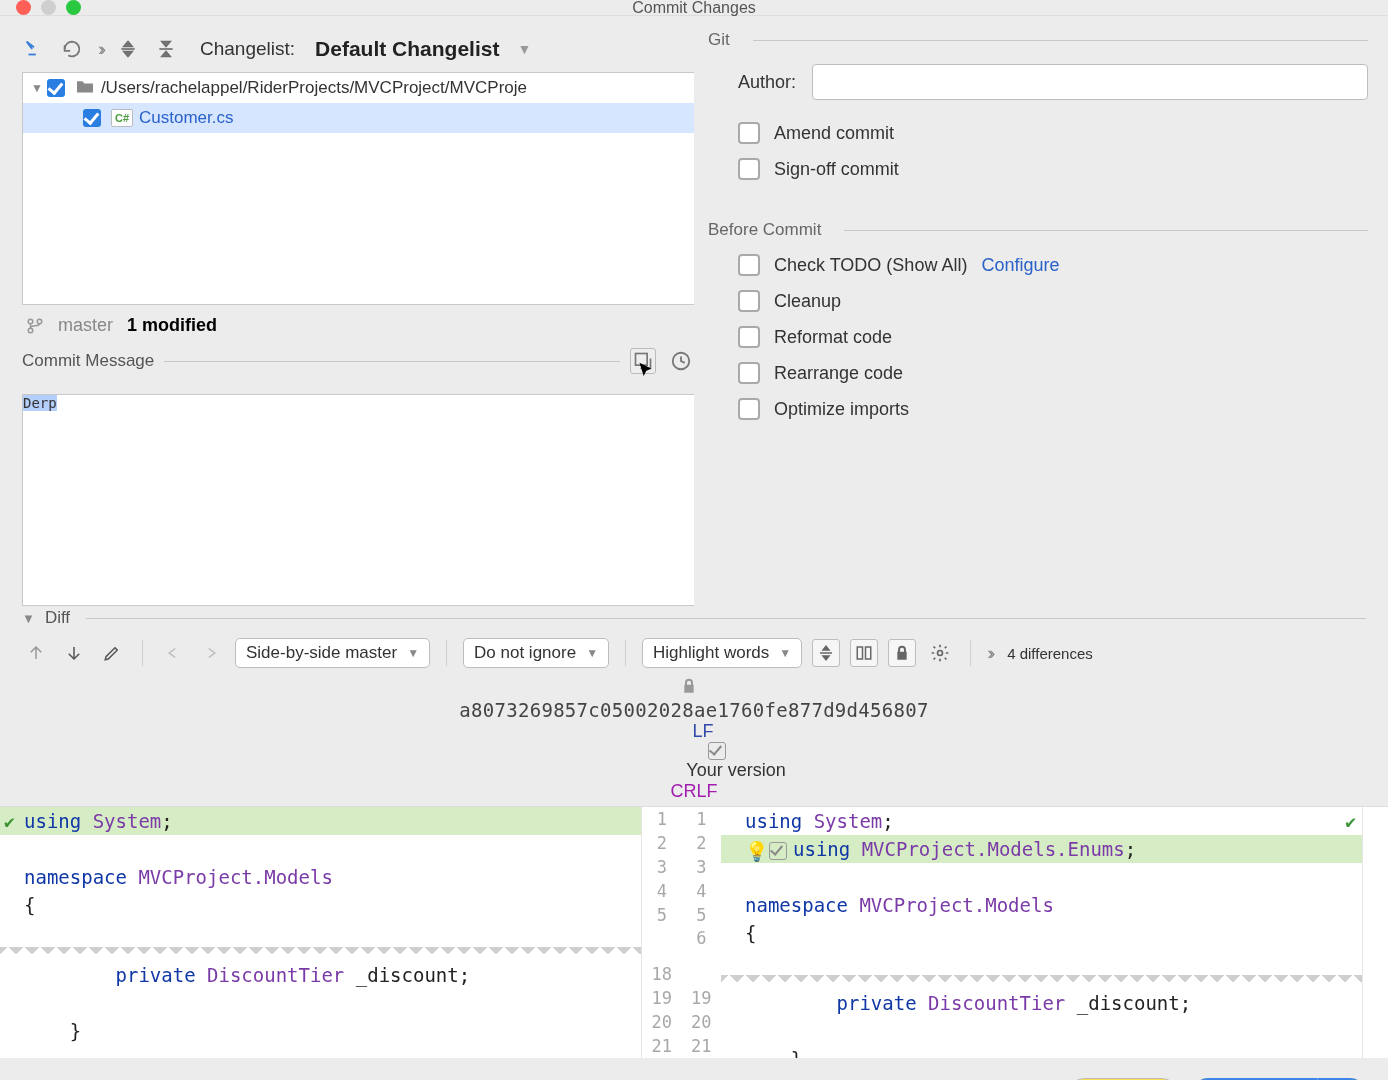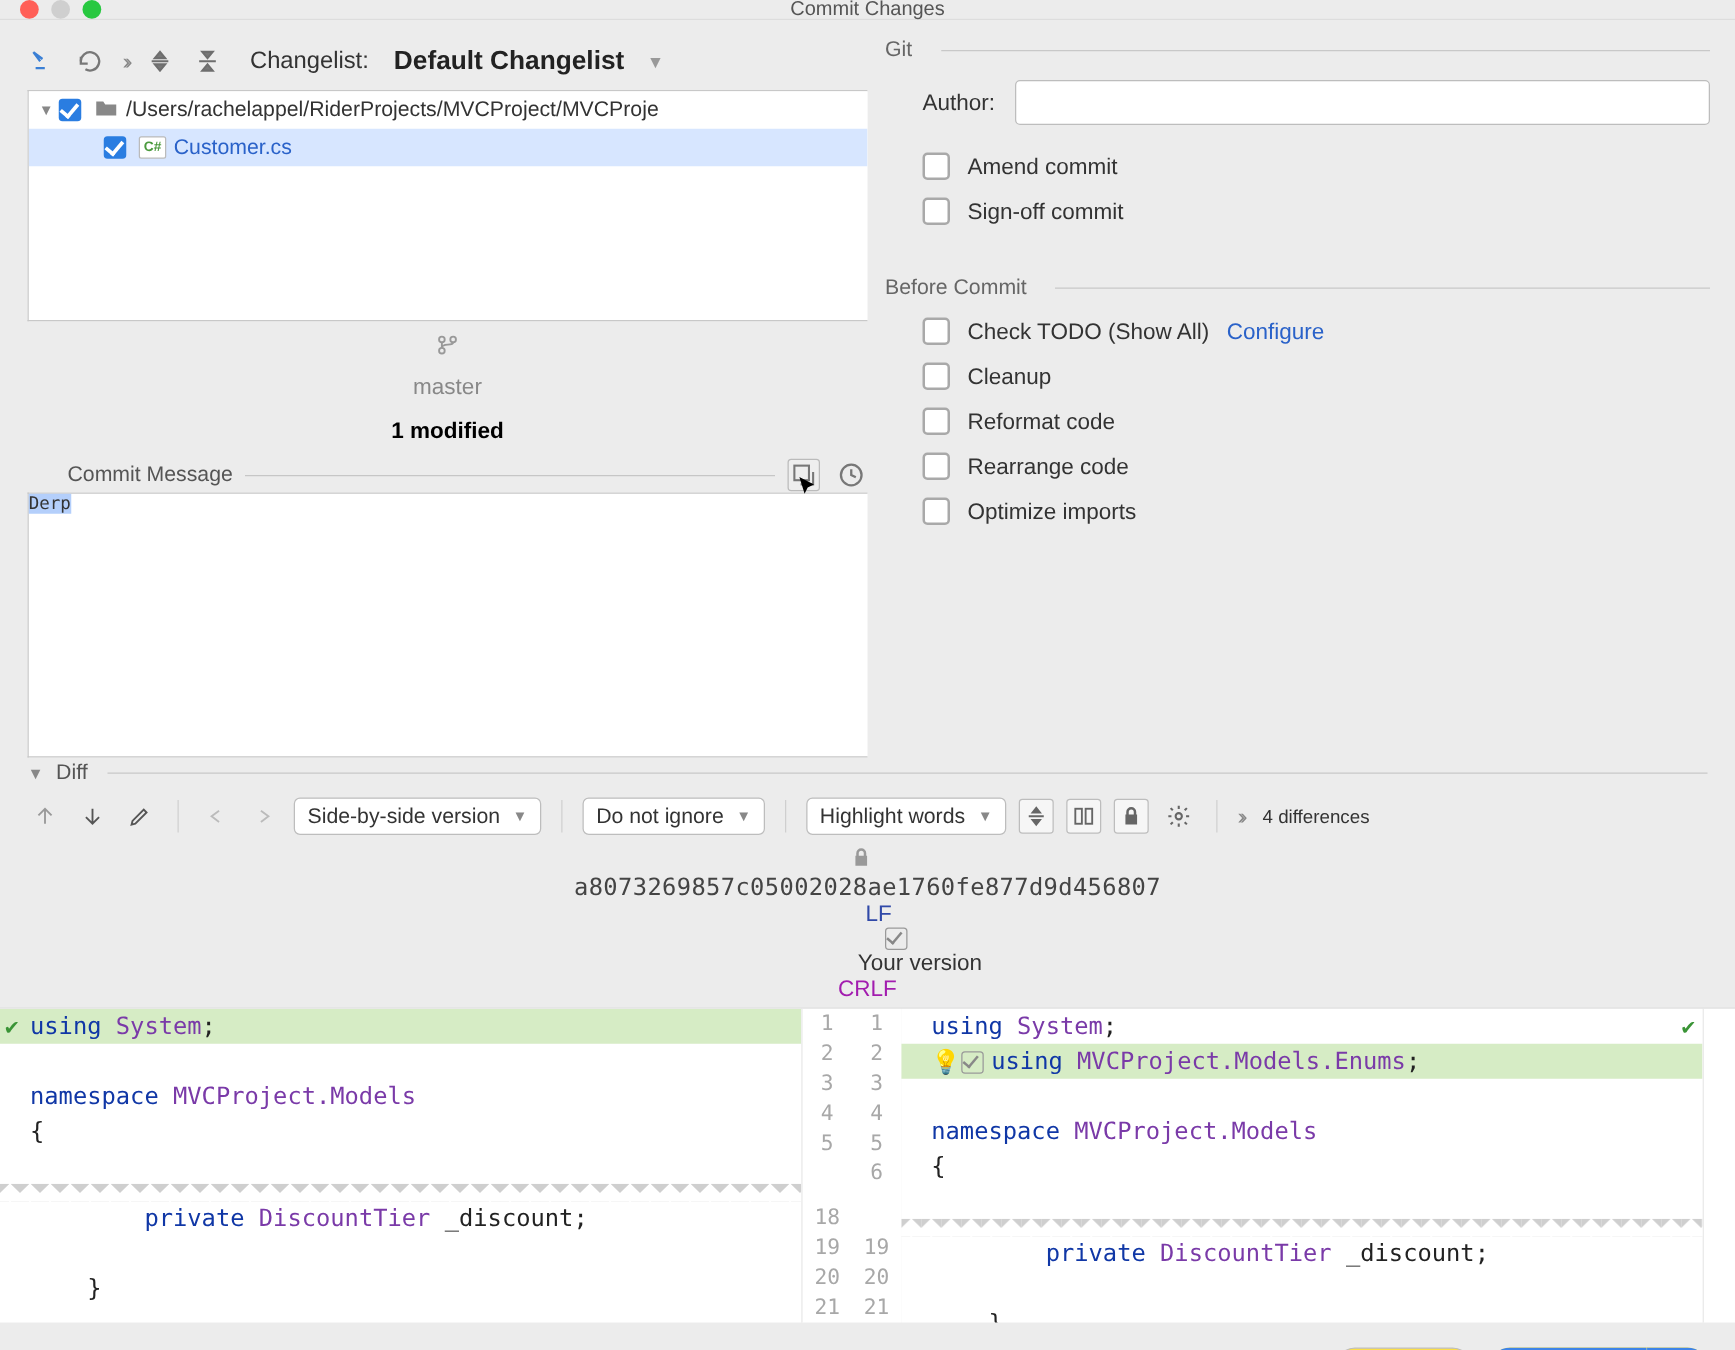--- a/index.html
+++ b/index.html
@@ -46,25 +46,25 @@
   .cb { width:18px; height:18px; border-radius:3px; background:#2a7de1; margin-right:10px; position:relative; flex-shrink:0;}
   .cb::after { content:""; position:absolute; left:4px; top:1px; width:6px; height:11px; border:solid #fff; border-width:0 3px 3px 0; transform:rotate(40deg);}
   .folder-icon { color:#666; margin-right:6px;}
   .cs-icon {
     display:inline-flex; align-items:center; justify-content:center;
     width:22px; height:18px; background:#fff; border:1px solid #bbb; border-radius:2px;
     font-size:11px; font-weight:bold; color:#4b9a3e; margin-right:6px;
   }
   .file-link { color:#2a62c9; }
 
-  .branch-row { display:flex; align-items:center; gap:14px; padding:10px 4px 12px 4px; font-size:18px; color:#888;flex-direction:column;}
+  .branch-row { display:flex; align-items:center; gap:14px; padding:10px 4px 12px 4px; font-size:18px; color:#888;}
   .branch-icon { width:18px; height:18px; }
   .modified { color:#000000; font-weight:700;}
 
-  .section-header { display:flex; align-items:center; gap:10px; font-size:17px; color:#555; padding:0 0 1px 0;margin-left:32px;}
+  .section-header { display:flex; align-items:center; gap:10px; font-size:17px; color:#555; padding:0 0 20px 0;}
   .section-header .hline { flex:1; border-top:1px solid #c6c6c6; }
   .msg-tools { display:flex; gap:12px; margin-left:auto; color:#888;}
   .msg-tools .tool { width:26px; height:26px; display:flex; align-items:center; justify-content:center; border:1px solid transparent; border-radius:3px;}
   .msg-tools .tool.boxed { border-color:#bbb; background:#eee;}
   .commit-msg {
     flex:0 0 212px; background:#fff; border:1px solid #c8c8c8; border-right:none;
     font-family: Menlo, Consolas, monospace; font-size:14px;
   }
   .commit-msg .sel { background:#b4cffb; display:inline; padding:0;}
 
@@ -321,21 +321,21 @@
           <svg width="18" height="18" viewBox="0 0 24 24" fill="none" stroke="#bbb" stroke-width="2">
             <path d="M15 6l-8 6 8 6"></path>
           </svg>
         </div>
       <div class="icon-btn">
           <svg width="18" height="18" viewBox="0 0 24 24" fill="none" stroke="#bbb" stroke-width="2">
             <path d="M9 6l8 6-8 6"></path>
           </svg>
         </div>
       <div class="combo">
-        <span>Side-by-side version</span>
+        <span>Side-by-side master</span>
           <span class="caret">▼</span>
       </div>
       <div class="vsep"></div>
       <div class="combo">
         <span>Do not ignore</span>
           <span class="caret">▼</span>
       </div>
       <div class="vsep"></div>
       <div class="combo">
         <span>Highlight words</span>

